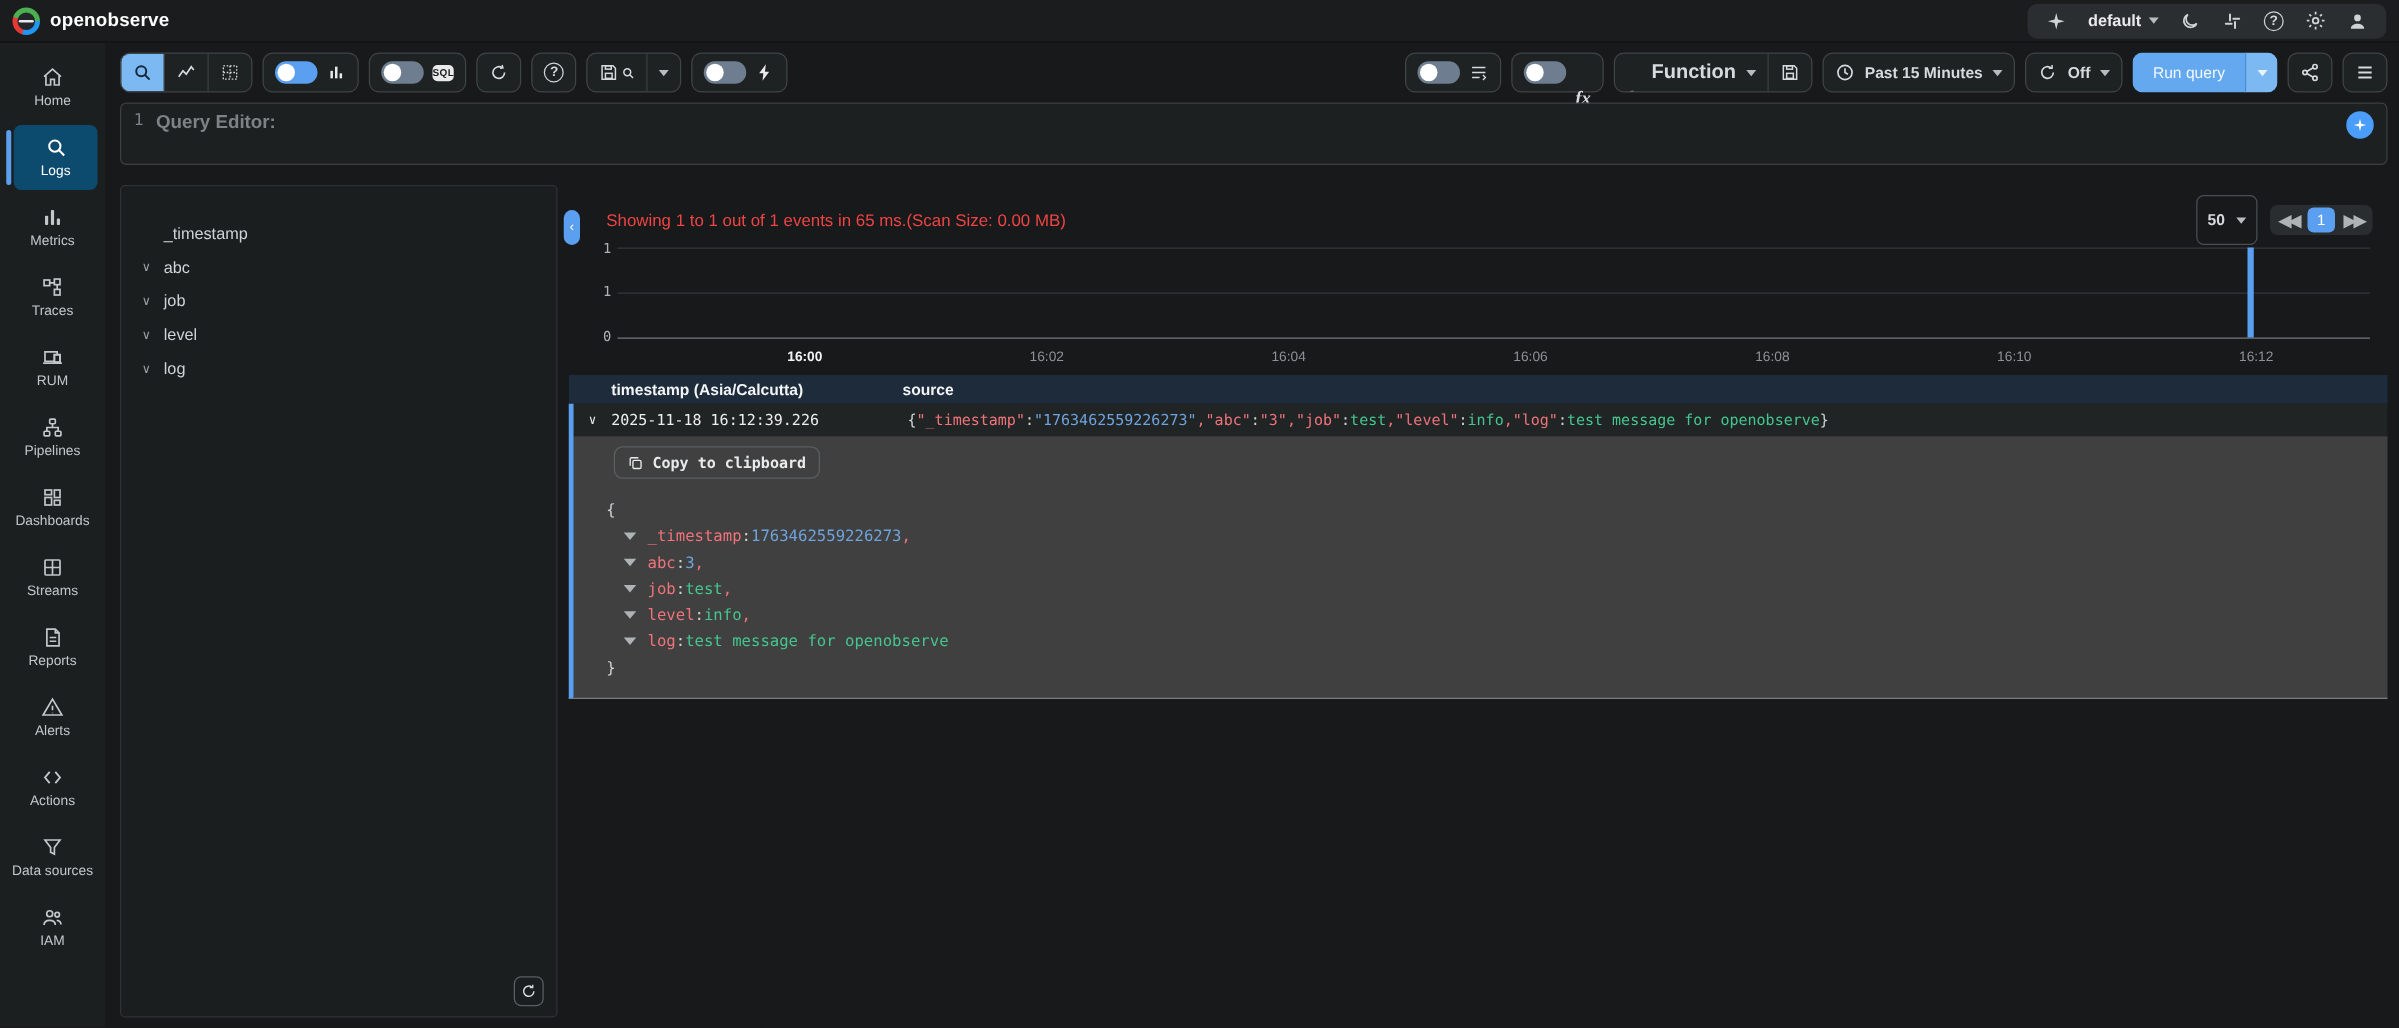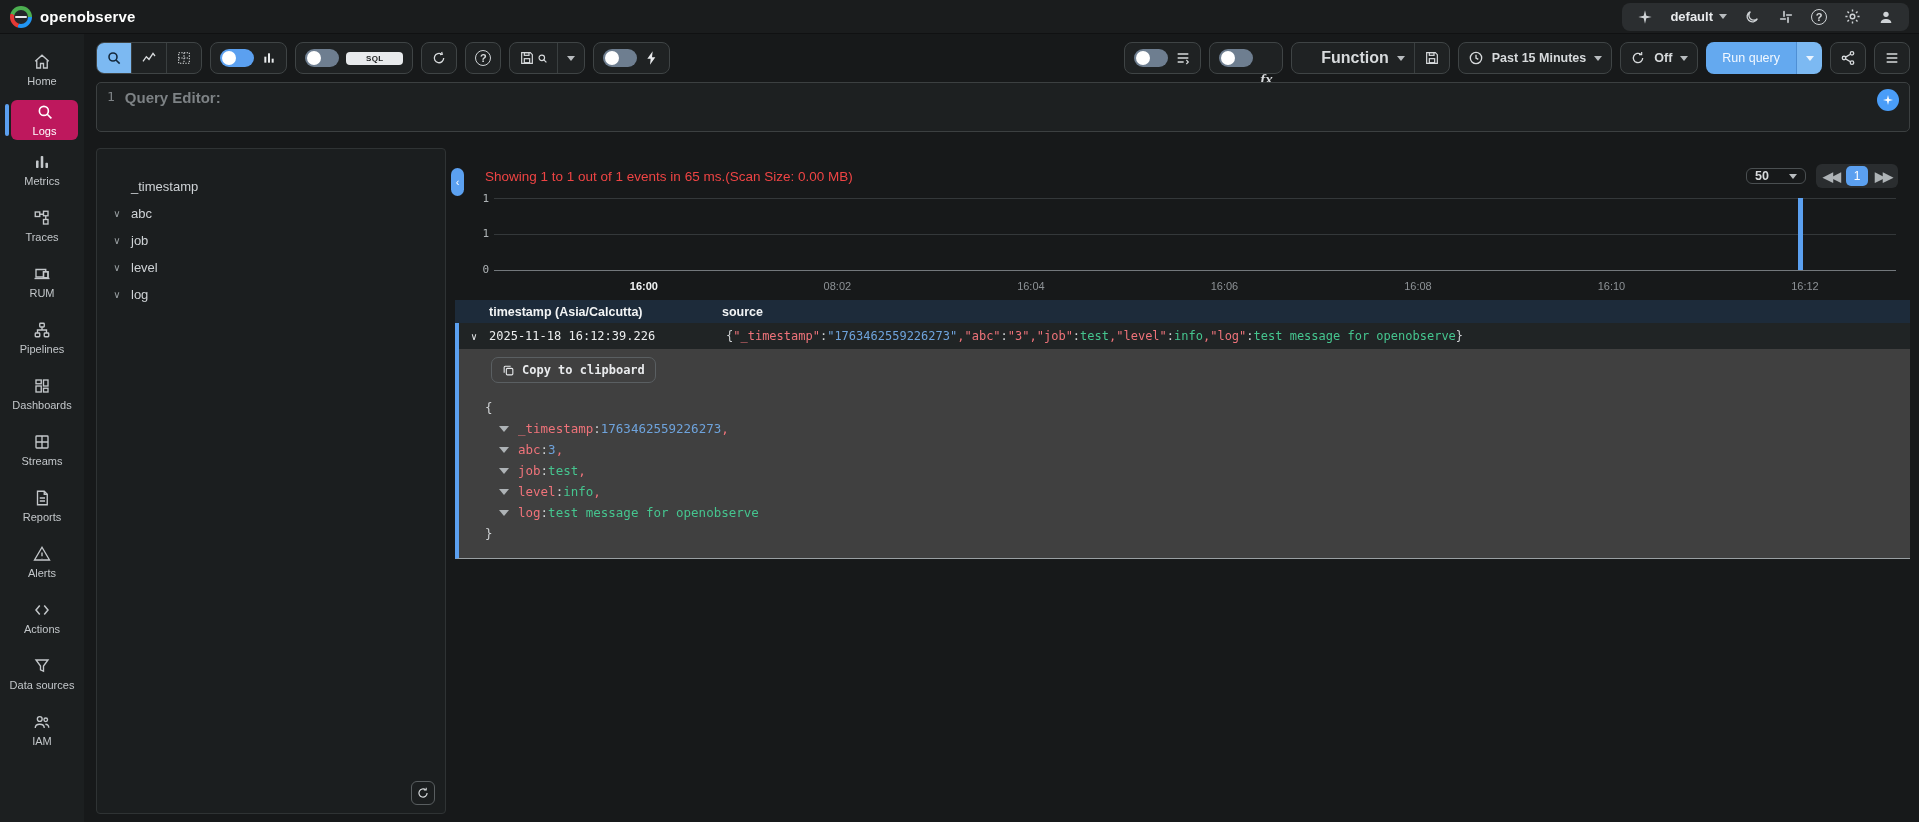--- a/index.html
+++ b/index.html
@@ -29,42 +29,42 @@
     font-size:11px; font-weight:bold; display:flex; align-items:center; justify-content:center; }
   .gear-glyph { font-size:16px; line-height:1; }
 
   
   .sidebar { position:absolute; top:34px; left:0; width:84px; height:788px; background:#1c1f20;
     display:flex; flex-direction:column; padding-top:8px; }
   .side-item { position:relative; display:flex; flex-direction:column; align-items:center;
     justify-content:center; gap:4px; height:52px; margin:2px 6px; color:#c3c7ca;
     font-size:11px; border-radius:6px; cursor:pointer; text-align:center; }
   .side-item .lbl { line-height:1.15; }
-  .side-item.active { background:#be185d; color:#ffffff; height:40px;margin-left:11px; }
+  .side-item.active { background:#0c4a6e; color:#ffffff; height:52px;margin-left:11px; }
   .side-item.active::before { content:""; position:absolute; left:-6px; top:4px; bottom:4px;
     width:4px; background:#5ba0f0; border-radius:3px; }
   .side-icon { width:18px; height:18px; display:flex; align-items:center; justify-content:center; }
 
   
   .toolbar { position:absolute; top:40px; left:96px; width:1814px; height:36px;
     display:flex; align-items:center; justify-content:space-between; }
   .tb-left, .tb-right { display:flex; align-items:center; gap:8px; }
   .btn { height:32px; border:1px solid #3f4445; border-radius:8px; background:#1f2223;
     display:flex; align-items:center; gap:7px; padding:0 9px; color:#d7dadc; cursor:pointer; font-size:12.5px; }
   .btn-seg { display:flex; align-items:stretch; height:32px; border:1px solid #3f4445; border-radius:8px;
     background:#1f2223; overflow:hidden; }
   .seg { display:flex; align-items:center; justify-content:center; padding:0 9px; cursor:pointer; color:#d7dadc; }
   .seg + .seg { border-left:1px solid #3a3f40; }
   .seg.active { background:#7cb9f2; color:#15293d; }
   .toggle { width:34px; height:18px; border-radius:10px; position:relative; flex:0 0 auto; cursor:pointer; }
   .toggle .knob { position:absolute; top:2px; left:2px; width:14px; height:14px; border-radius:50%; background:#fff; }
   .toggle.on { background:#5ba0f0; }
   .toggle.off { background:#6e7e90; }
   .sql-badge { background:#e8eaec; color:#1b1d1e; font-weight:bold; font-size:8px;
-    border-radius:4px; padding:2px 20px; letter-spacing:.3px; }
+    border-radius:4px; padding:2px 0; letter-spacing:.3px; }
   .fx { font-family:"Liberation Serif", serif; font-style:italic; font-weight:bold; font-size:15px;margin-top:42px; }
   .run-wrap { display:flex; height:32px; border-radius:8px; overflow:hidden; }
   .run-btn { background:#64a9ef; color:#f2f8ff; font-weight:normal; font-size:12.5px;
     display:flex; align-items:center; padding:0 16px; cursor:pointer; }
   .run-caret { background:#7cb9f2; width:26px; display:flex; align-items:center; justify-content:center;
     border-left:1px solid #4e8fd4; cursor:pointer; }
   .icon-16 { width:16px; height:16px; }
 
   
   .query-editor { position:absolute; top:82px; left:96px; width:1814px; height:50px;
@@ -94,22 +94,22 @@
 
   
   .main { position:absolute; top:160px; left:455px; width:1455px; height:654px; }
   .collapse-pill { position:absolute; left:-4px; top:8px; width:13px; height:28px; background:#5ba0f0;
     border-radius:7px; color:#fff; display:flex; align-items:center; justify-content:center;
     font-size:11px; cursor:pointer; z-index:3; }
   .results-bar { display:flex; align-items:center; justify-content:space-between;
     height:32px; padding-left:30px; }
   .summary { font-size:13.5px; color:#ef4444; }
   .pager { display:flex; align-items:center; gap:10px; padding-right:12px; }
-  .page-size { height:16px; border:1px solid #4a4f51; border-radius:6px; display:flex; align-items:center;
-    gap:20px; padding:0 8px; font-size:12.5px; font-weight:bold; cursor:pointer; }
+  .page-size { height:40px; border:1px solid #4a4f51; border-radius:6px; display:flex; align-items:center;
+    gap:9px; padding:0 8px; font-size:12.5px; font-weight:bold; cursor:pointer; }
   .pg-group { display:flex; align-items:center; gap:4px; background:#2a2d2f; border-radius:6px; padding:2px 4px; }
   .pg-arrow { color:#aeb3b6; font-size:13px; font-weight:bold; cursor:pointer; padding:0 3px; letter-spacing:-2px;}
   .pg-num { background:#5ba0f0; color:#fff; font-size:12px; border-radius:5px; min-width:22px; height:20px;
     display:flex; align-items:center; justify-content:center; cursor:pointer; }
 
   
   .chart { position:relative; height:98px; margin-top:2px; }
   .plot { position:absolute; left:39px; right:14px; top:4px; bottom:21px; border-bottom:1px solid #73787c; }
   .gridline { position:absolute; left:0; right:0; height:1px; background:#34383a; }
   .ylab { position:absolute; width:30px; text-align:right; font-size:11px; color:#aeb3b6;
@@ -515,21 +515,21 @@
   <div class="chart">
     <span class="ylab" style="top:-2px; left:4px">1</span>
     <span class="ylab" style="top:33px; left:4px">1</span>
     <span class="ylab" style="top:69px; left:4px">0</span>
     <div class="plot">
       <div class="gridline" style="top:0"></div>
       <div class="gridline" style="top:50%"></div>
       <div class="bar" style="left:93%; height:100%"></div>
     </div>
     <span class="xlab major" style="left:calc(39px + 10.3%)">16:00</span>
-    <span class="xlab" style="left:calc(39px + 23.6%)">08:02</span>
+    <span class="xlab" style="left:calc(39px + 23.6%)">16:02</span>
     <span class="xlab" style="left:calc(39px + 36.9%)">16:04</span>
     <span class="xlab" style="left:calc(39px + 50.2%)">16:06</span>
     <span class="xlab" style="left:calc(39px + 63.5%)">16:08</span>
     <span class="xlab" style="left:calc(39px + 76.8%)">16:10</span>
     <span class="xlab" style="left:calc(39px + 90.1%)">16:12</span>
   </div>
 
   <div class="tbl-header">
     <span class="col-ts">timestamp (Asia/Calcutta)</span>
     <span class="col-src">source</span>

